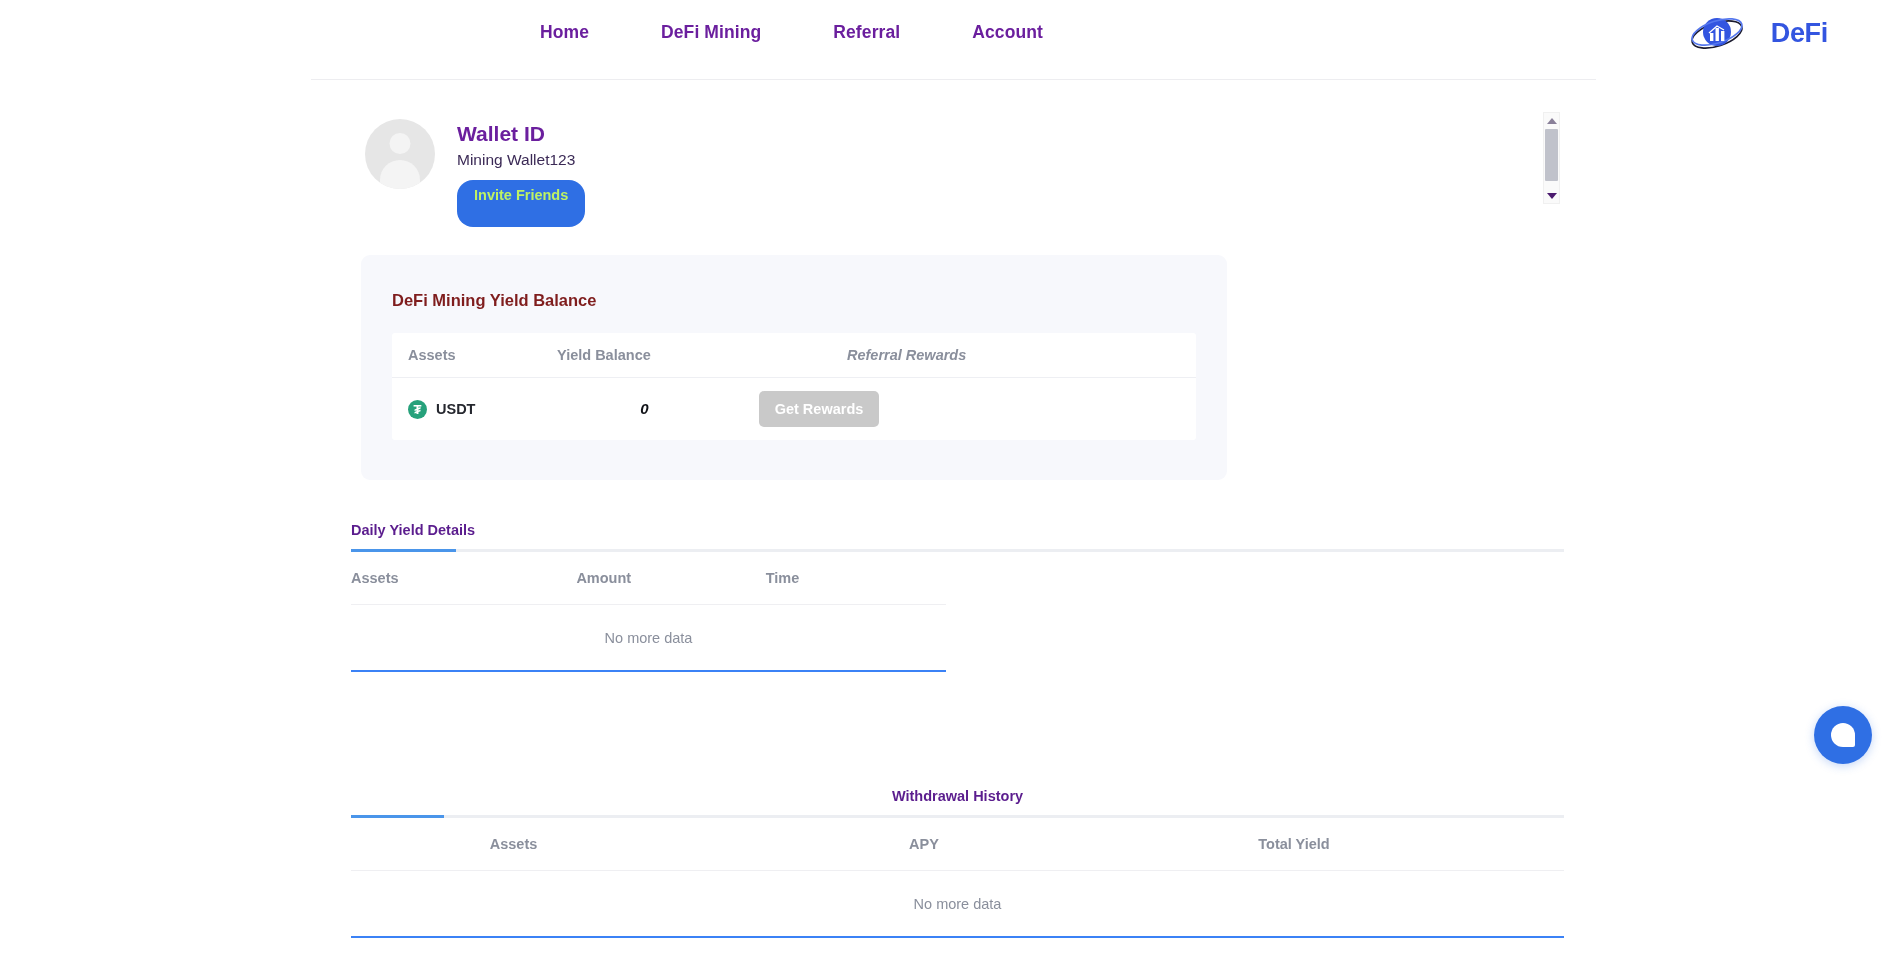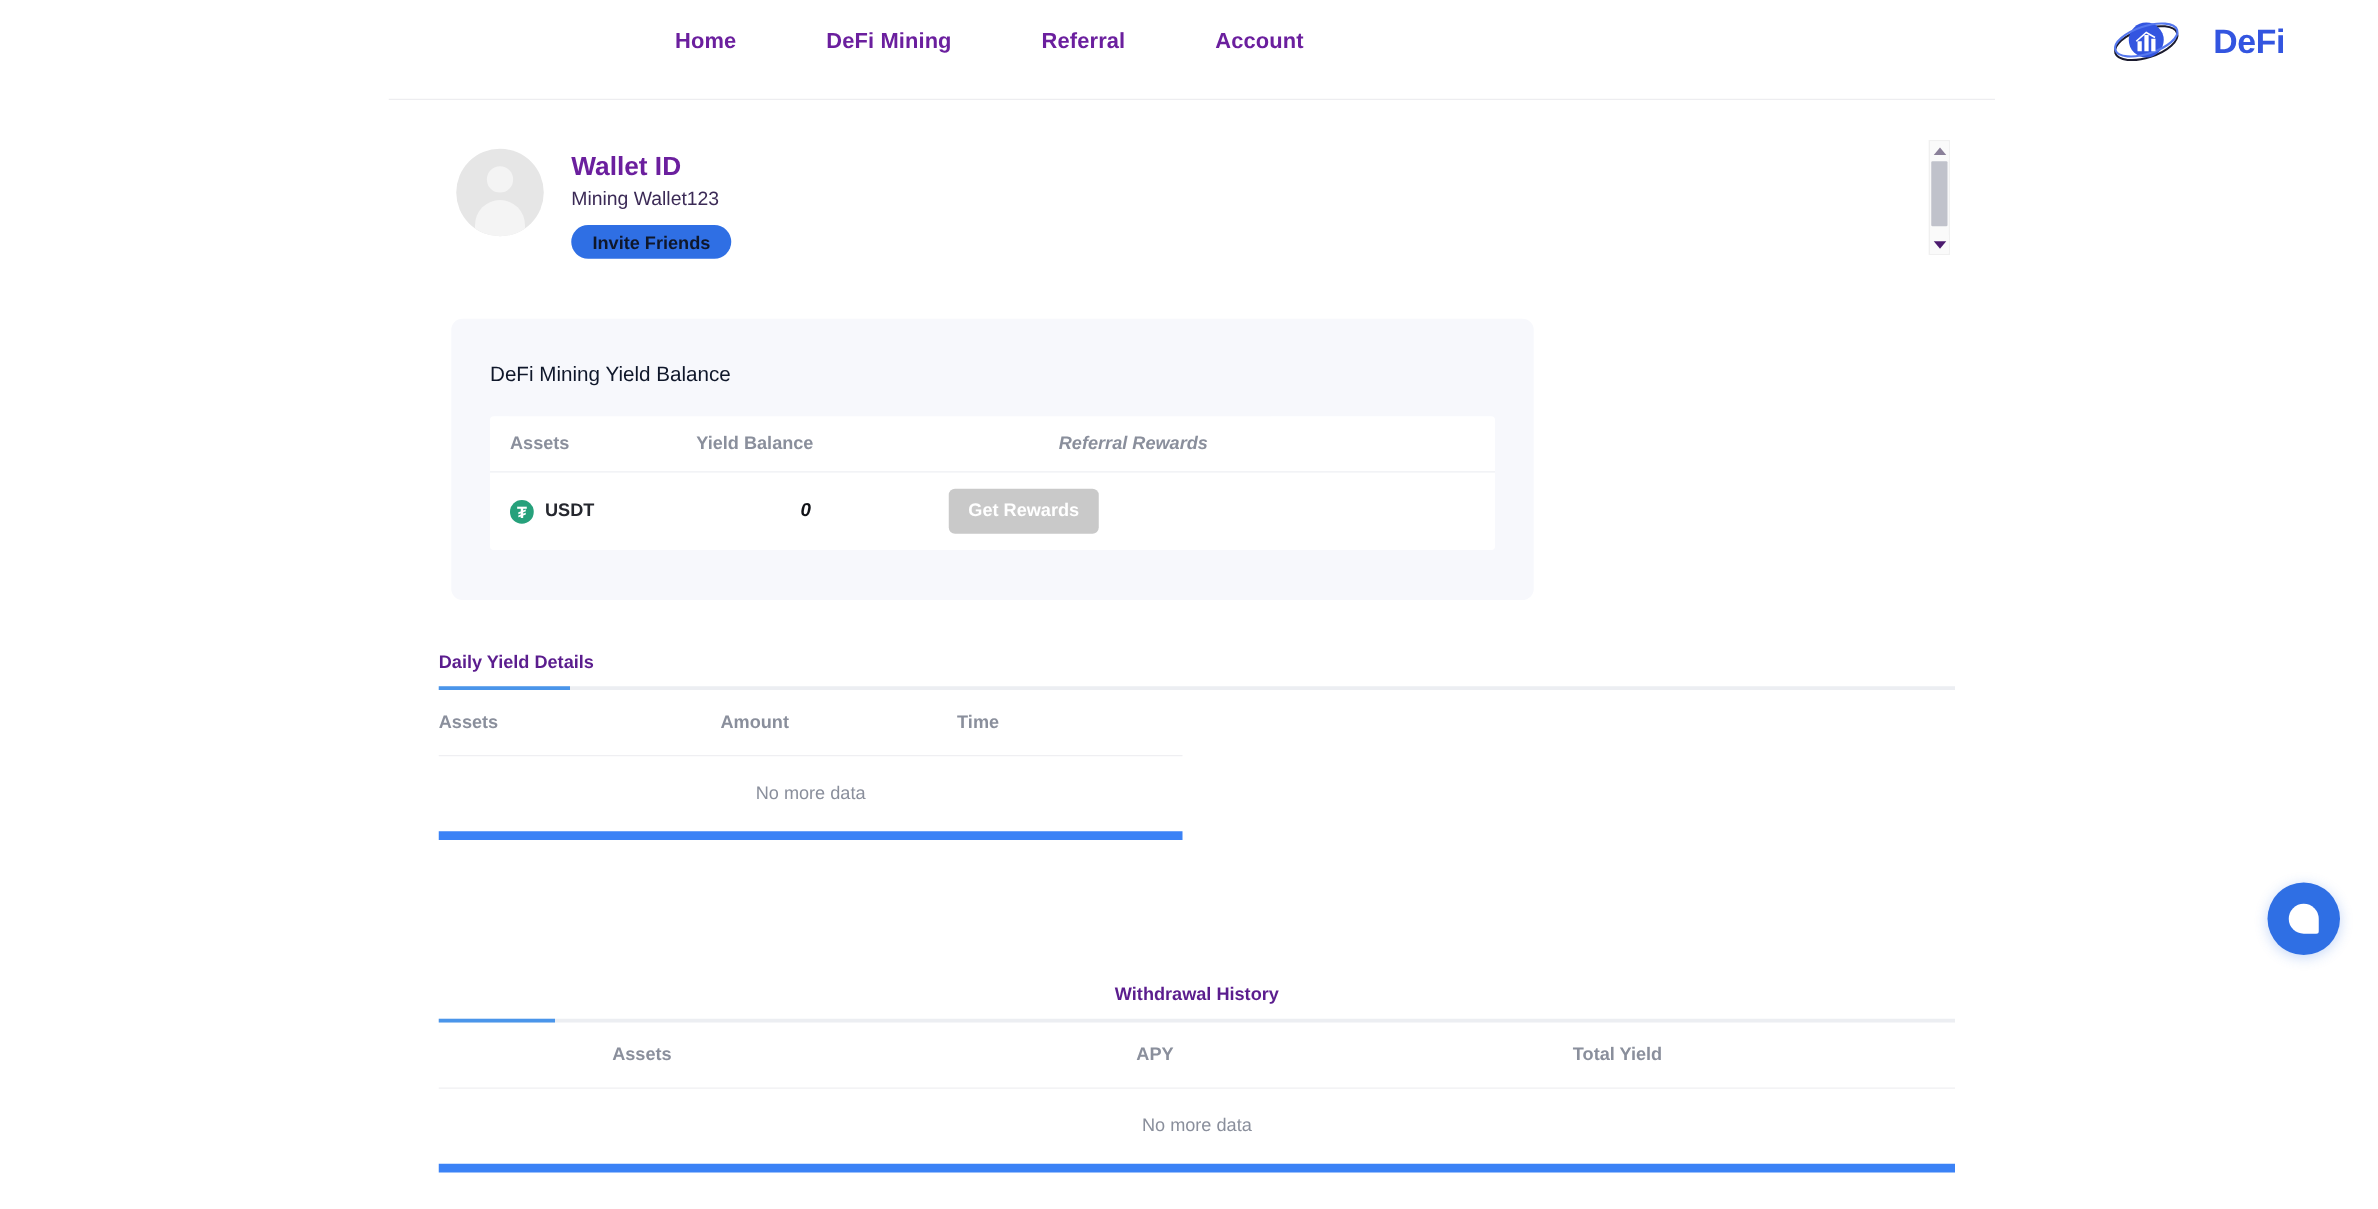--- a/index.html
+++ b/index.html
@@ -122,26 +122,26 @@
     font-size: 15.5px;
     color: #3b2a56;
     line-height: 23px;
     margin-top: 1px;
   }
 
   .invite-btn {
     margin-top: 9px;
     display: inline-block;
     background: #2f6fe4;
-    color: #0f172a;
+    color: #bef264;
     font-size: 14.5px;
     font-weight: bold;
     border: none;
     border-radius: 16px;
-    padding: 7px 17px 4px;
+    padding: 7px 17px 24px;
     cursor: pointer;
     font-family: "Liberation Sans", sans-serif;
   }
 
   
   .side-scroll {
     position: absolute;
     left: 1543px;
     top: 112px;
     width: 17px;
@@ -189,22 +189,22 @@
     height: 225px;
     background: #f7f8fc;
     border-radius: 9px;
   }
 
   .yield-card-title {
     position: absolute;
     left: 31px;
     top: 36px;
     font-size: 16.5px;
-    font-weight: normal;
-    color: #0f172a;
+    font-weight: bold;
+    color: #7f1d1d;
   }
 
   .yield-table {
     position: absolute;
     left: 31px;
     top: 78px;
     width: 804px;
     background: #ffffff;
     border-radius: 3px;
   }
@@ -320,21 +320,21 @@
     color: #8a8f9c;
   }
 
   .dt-empty {
     height: 67px;
     display: flex;
     align-items: center;
     justify-content: center;
     font-size: 14.5px;
     color: #8a8f9c;
-    border-bottom: 7px solid #3b82f6;
+    border-bottom: 2px solid #3b82f6;
   }
 
   
   .d-c1 { width: 250px; }
   .d-c2 { width: 210px; }
   .d-c3 { width: 200px; }
   .daily-inner { width: 595px; }
 
   
   .h-c1 { width: 325px; }

